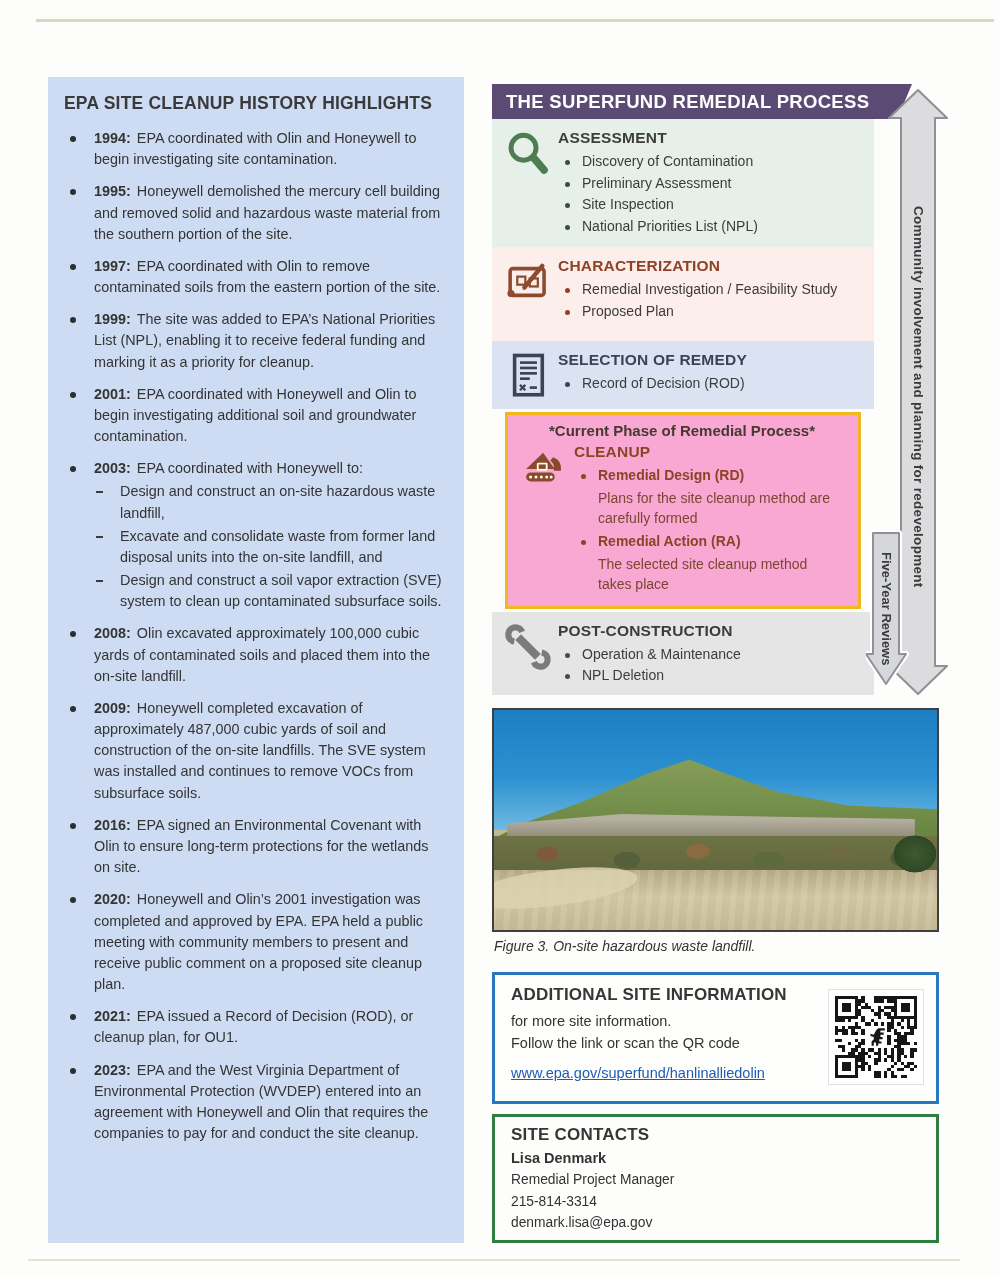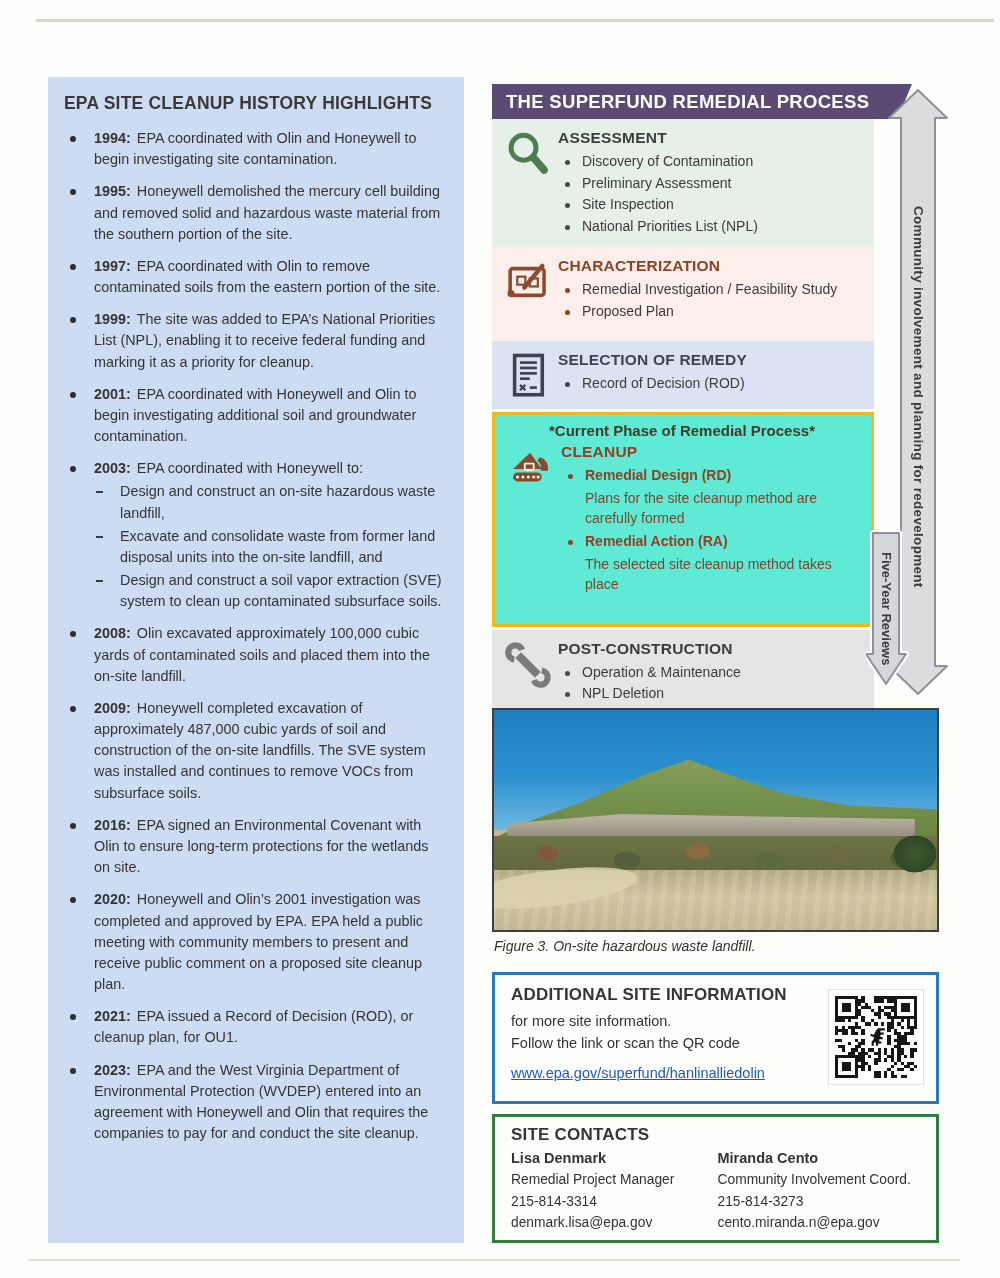--- a/index.html
+++ b/index.html
@@ -41,21 +41,21 @@
   .pb .pdot i { display:block; width:5px; height:5px; border-radius:50%; margin-left:7px; }
   .ph-assess { background:#e7efe9; min-height:128px; }
   .ph-assess .ph-h { color:#3d3d3d; }
   .ph-assess .pdot i { background:#3f4a40; }
   .ph-char { background:#fceeea; min-height:94px; }
   .ph-char .ph-h { color:#8e4226; }
   .ph-char .pdot i { background:#8e4226; }
   .ph-sel { background:#dbe2f2; min-height:64px; }
   .ph-sel .ph-h { color:#3e4257; }
   .ph-sel .pdot i { background:#3e4257; }
-  .ph-cleanup { background:#5eead4; border:3px solid #f3b71d; margin:3px 0; padding:7px 8px 26px 6px; display:block; }
+  .ph-cleanup { background:#f9a8d4; border:3px solid #f3b71d; margin:3px 13px; padding:7px 8px 8px 6px; display:block; }
   .cur-label { text-align:center; font-weight:bold; font-size:15px; color:#46392e; margin-bottom:2px; }
   .cl-row { display:flex; }
   .ph-cleanup .ph-h { color:#8e4226; }
   .ph-cleanup .pdot i { background:#8e4226; }
   .cb-title { font-weight:bold; color:#8e4226; }
   .cb-desc { color:#7a4630; font-size:14px; line-height:1.45; margin:1px 0 3px 24px; }
   .ph-post { background:#e5e5e5; min-height:80px; }
   .ph-post .ph-h { color:#3b3b3b; }
   .ph-post .pdot i { background:#4a4a4a; }
 
@@ -1040,21 +1040,15 @@
 
   <section class="contacts-box">
     <h2 class="cb-heading">SITE CONTACTS</h2>
     <div class="cb-cols">
       <div class="person">
         <div class="p-name">Lisa Denmark</div>
         <div>Remedial Project Manager</div>
         <div>215-814-3314</div>
         <div>denmark.lisa@epa.gov</div>
       </div>
-      <div class="person">
-        <div class="p-name">Miranda Cento</div>
-        <div>Community Involvement Coord.</div>
-        <div>215-814-3273</div>
-        <div>cento.miranda.n@epa.gov</div>
-      </div>
     </div>
   </section>
 </div>
 
 </body></html>

